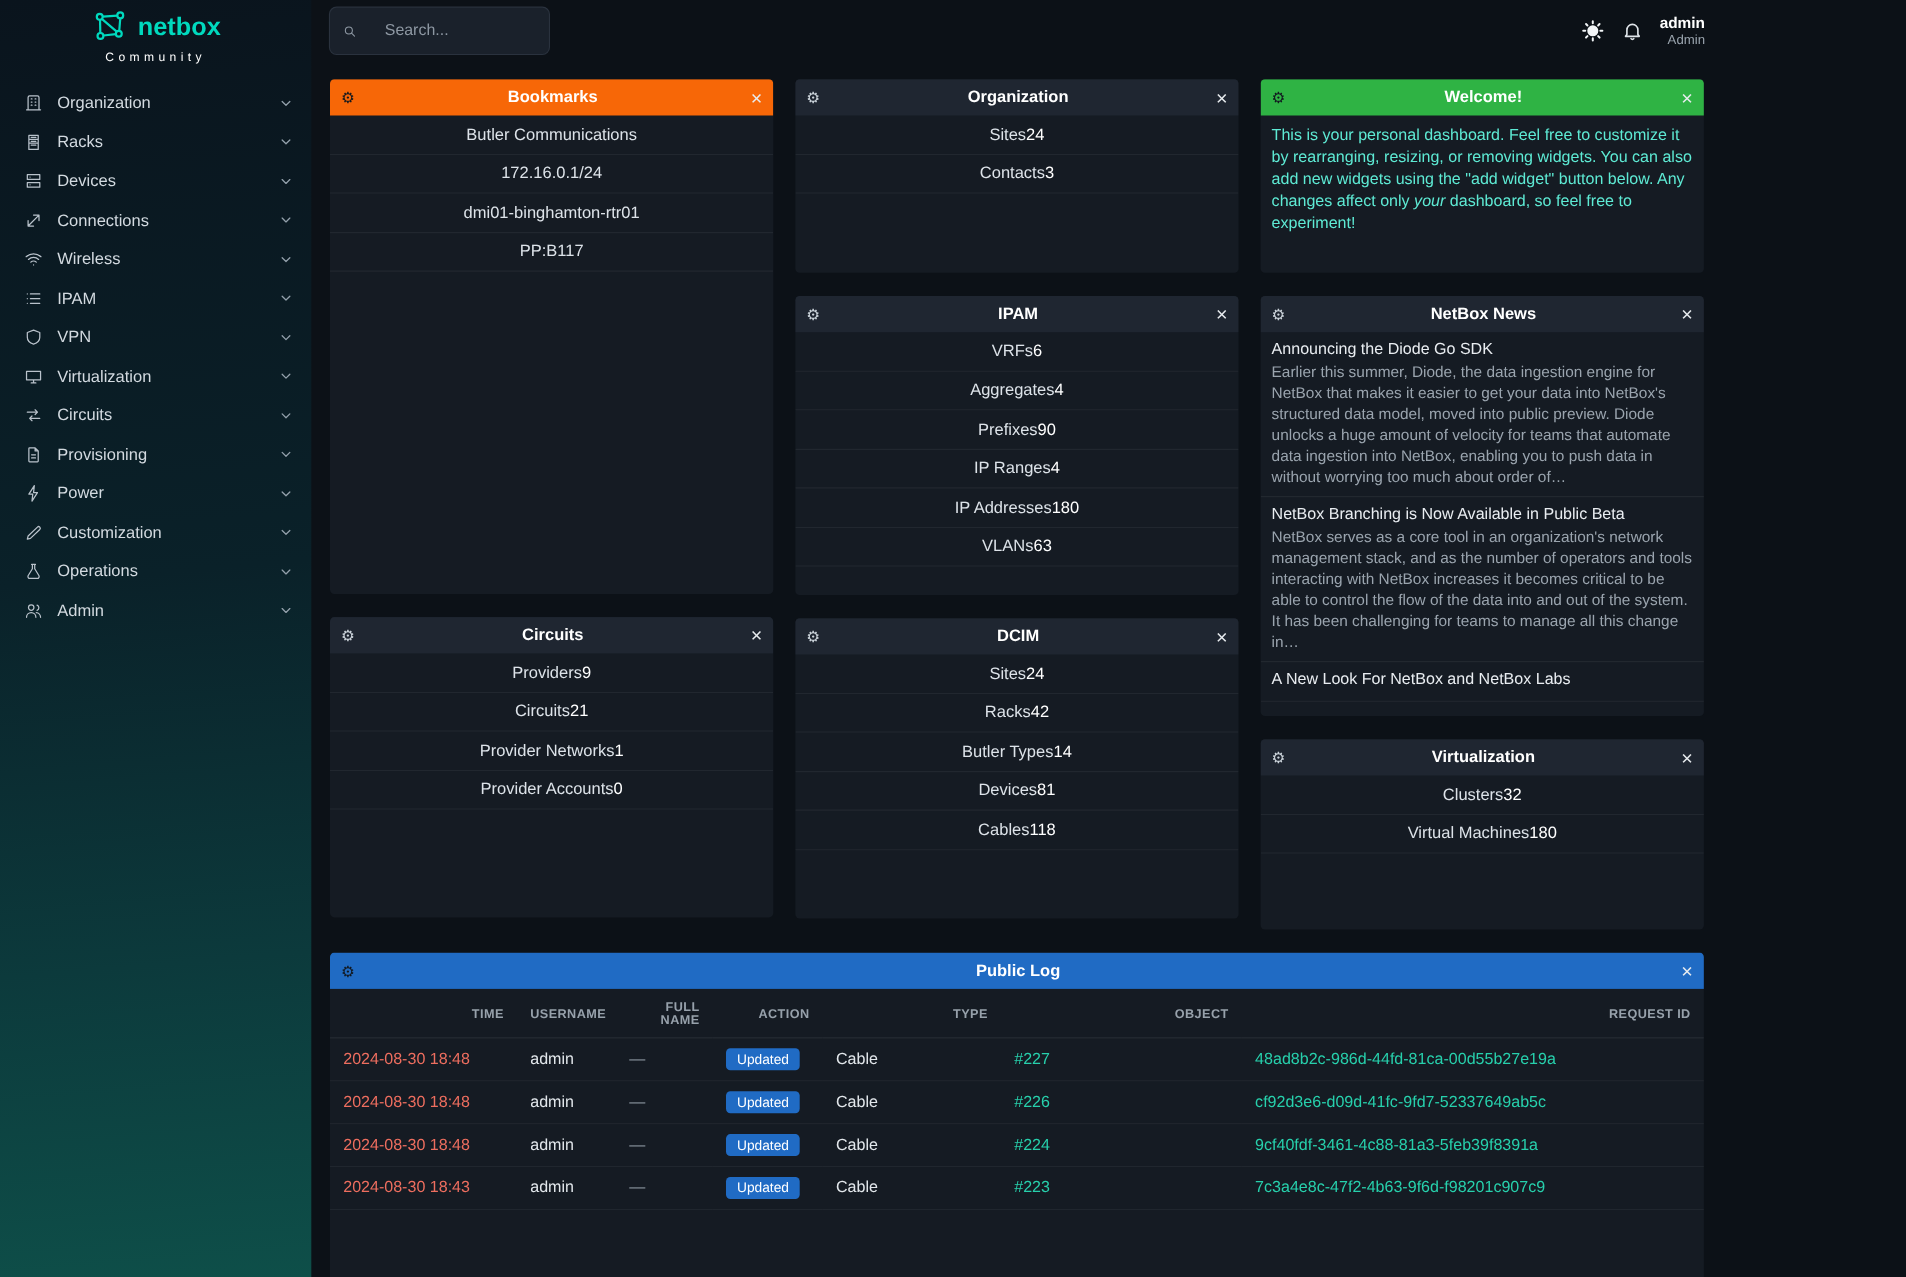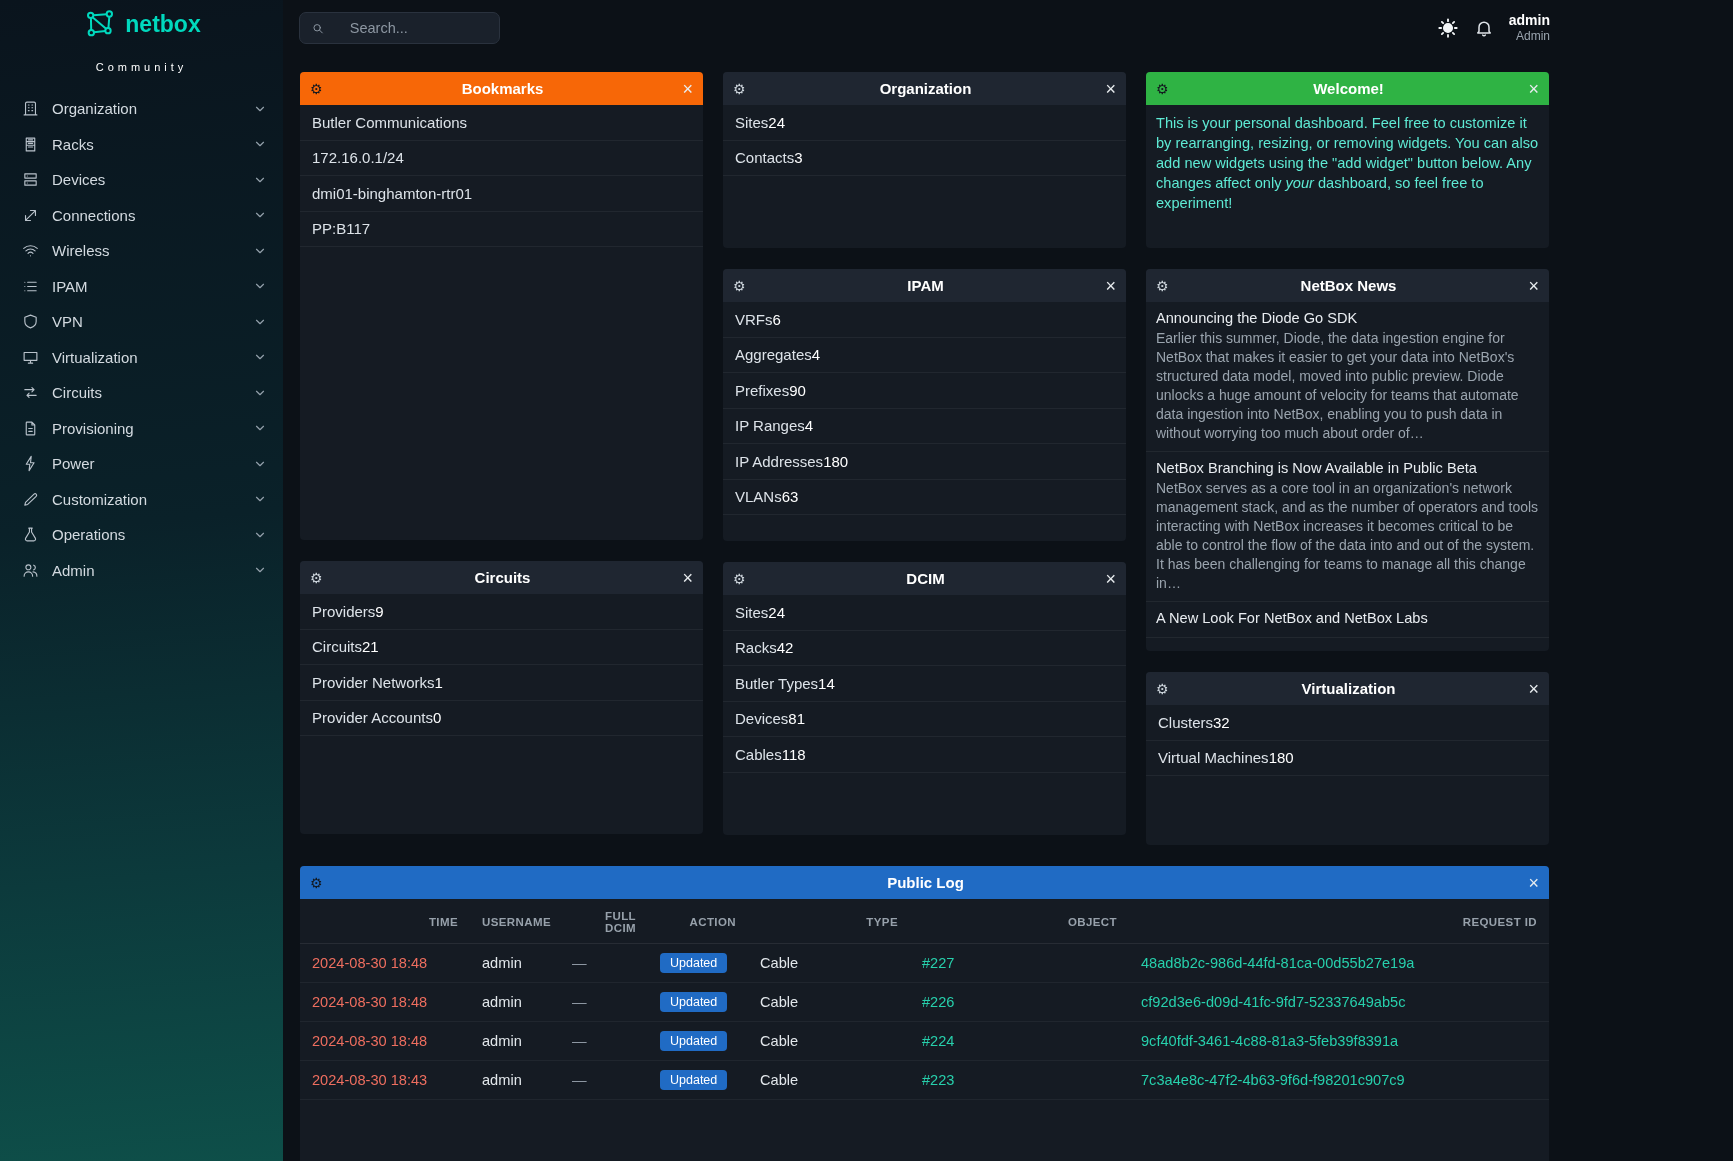--- a/index.html
+++ b/index.html
@@ -4,30 +4,30 @@
 <style>
   *{box-sizing:border-box;margin:0;padding:0}
   html,body{width:1733px;height:1161px;overflow:hidden}
   body{display:flex;background:var(--page_bg,#0c1117);font-family:"Liberation Sans",sans-serif;color:#e6eaee}
 
   
   .sidebar{width:283px;flex:0 0 283px;background:linear-gradient(175deg,#0a141d 0%,#0a2129 45%,#0c3a3c 75%,#0e4f49 100%);padding-top:0}
   .brand{display:flex;flex-direction:column;align-items:center;padding:8px 0 14px;cursor:pointer}
   .brand-row{display:flex;align-items:center;gap:7px}
   .brand-name{font-size:23px;font-weight:bold;color:var(--brand,#00d9be)}
-  .brand-sub{font-size:11px;letter-spacing:4px;color:#fff;margin-top:21px}
+  .brand-sub{font-size:11px;letter-spacing:4px;color:#fff;margin-top:6px}
   .nav{display:flex;flex-direction:column;margin-top:4px}
   .nav-item{display:flex;align-items:center;height:35.5px;padding:0 16px 0 22px;color:#d3dae0;font-size:15px;cursor:pointer}
   .mi{width:17px;height:17px;margin-right:13px;color:#b9c2cb;stroke:currentColor;fill:none;stroke-width:1.6;stroke-linecap:round;stroke-linejoin:round;flex:0 0 auto}
   .chev{margin-left:auto;width:14px;height:14px;color:#93a0ab;stroke:currentColor;fill:none;stroke-width:2;stroke-linecap:round;stroke-linejoin:round}
 
   
   .main{flex:1;display:flex;flex-direction:column}
   .topbar{height:56px;display:flex;align-items:center;padding:0 16px;flex:0 0 56px}
-  .search{display:flex;align-items:center;gap:26px;width:201px;height:32px;background:#1a212b;border:1px solid #2a323e;border-radius:7px;padding:0 12px}
+  .search{display:flex;align-items:center;gap:26px;width:201px;height:44px;background:#1a212b;border:1px solid #2a323e;border-radius:7px;padding:0 12px}
   .search svg{width:15px;height:15px;stroke:#8d97a2;fill:none;stroke-width:2;stroke-linecap:round}
   .search input{background:transparent;border:0;outline:0;color:#dfe5ea;font-size:14.5px;width:100%;font-family:inherit}
   .search input::placeholder{color:#8d97a2}
   .top-right{margin-left:auto;display:flex;align-items:center;gap:15px;padding-right:167px}
   .icon-btn{cursor:pointer;display:flex;align-items:center}
   .user{text-align:right;line-height:1.2;cursor:pointer}
   .user-name{font-size:14px;font-weight:bold;color:#fff}
   .user-role{font-size:12px;color:#9aa4ae}
 
   
@@ -37,21 +37,21 @@
   .widget{background:var(--card_bg,#151b23);border-radius:4px;display:flex;flex-direction:column;overflow:hidden;flex:0 0 auto}
   .w-head{flex:0 0 33px;display:flex;align-items:center;padding:0 10px;background:var(--head_bg,#1f2631);gap:8px}
   .w-title{flex:1;text-align:center;font-size:15px;font-weight:bold;color:#fff}
   .w-gear{font-size:14px;color:#ccd4db;cursor:pointer;line-height:1}
   .w-close{font-size:18px;color:#e8ecef;cursor:pointer;line-height:1}
   .head-orange{background:var(--orange,#f76707)}
   .head-green{background:var(--green,#2fb344)}
   .head-blue{background:var(--blue,#206bc4)}
   .head-orange .w-gear,.head-green .w-gear,.head-blue .w-gear{color:#12181f}
   .h468{height:468px}.h273{height:273px}.h176{height:176px}.h272{height:272px}.h382{height:382px}.h173{height:173px}
-  .stat,.bm{display:flex;align-items:center;justify-content:flex-start;padding:0 12px;height:35.5px;border-bottom:1px solid rgba(255,255,255,.055);font-size:15px;color:#dde3e9;flex:0 0 auto;cursor:pointer}
+  .stat,.bm{display:flex;align-items:center;justify-content:center;padding:0 12px;height:35.5px;border-bottom:1px solid rgba(255,255,255,.055);font-size:15px;color:#dde3e9;flex:0 0 auto;cursor:pointer}
   .stat-value{color:#fff}
   .welcome-body{padding:9px 10px;font-size:14.6px;line-height:1.37;color:#5eead4}
   .news-item{padding:8px 10px;border-bottom:1px solid rgba(255,255,255,.06)}
   .news-headline{font-size:14.6px;color:#e9edf1;margin-bottom:3px;cursor:pointer}
   .news-body{font-size:14px;line-height:1.36;color:#9aa4ae}
 
   
   .w-changelog{width:1249px;margin-top:21px;height:420px}
   table{width:100%;border-collapse:collapse;table-layout:fixed}
   th{font-size:11.5px;font-weight:bold;color:#97a1ab;text-align:right;padding:11px 12px 9px;letter-spacing:.4px;border-bottom:1px solid rgba(255,255,255,.08)}
@@ -425,21 +425,21 @@
             <col style="width:88px">
             <col style="width:100px">
             <col style="width:162px">
             <col style="width:219px">
             <col>
           </colgroup>
         <thead>
           <tr>
             <th>TIME</th>
             <th>USERNAME</th>
-            <th>FULL DCIM</th>
+            <th>FULL NAME</th>
             <th>ACTION</th>
             <th>TYPE</th>
             <th>OBJECT</th>
             <th>REQUEST ID</th>
           </tr>
         </thead>
         <tbody>
           <tr>
             <td><span class="link-red">2024-08-30 18:48</span></td>
             <td>admin</td>

